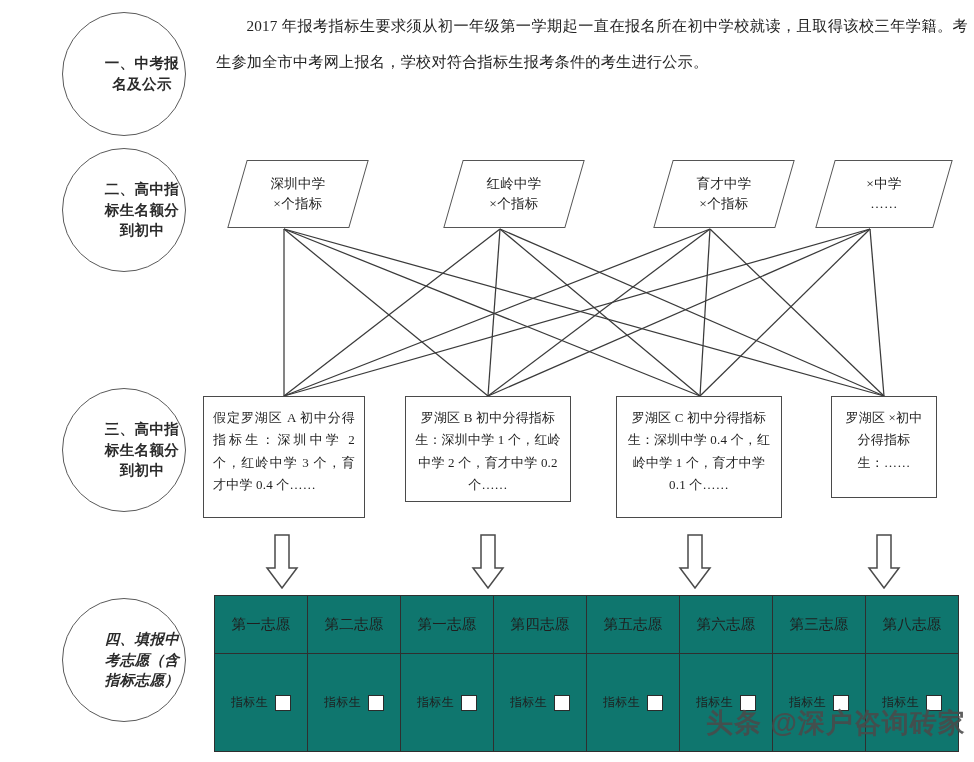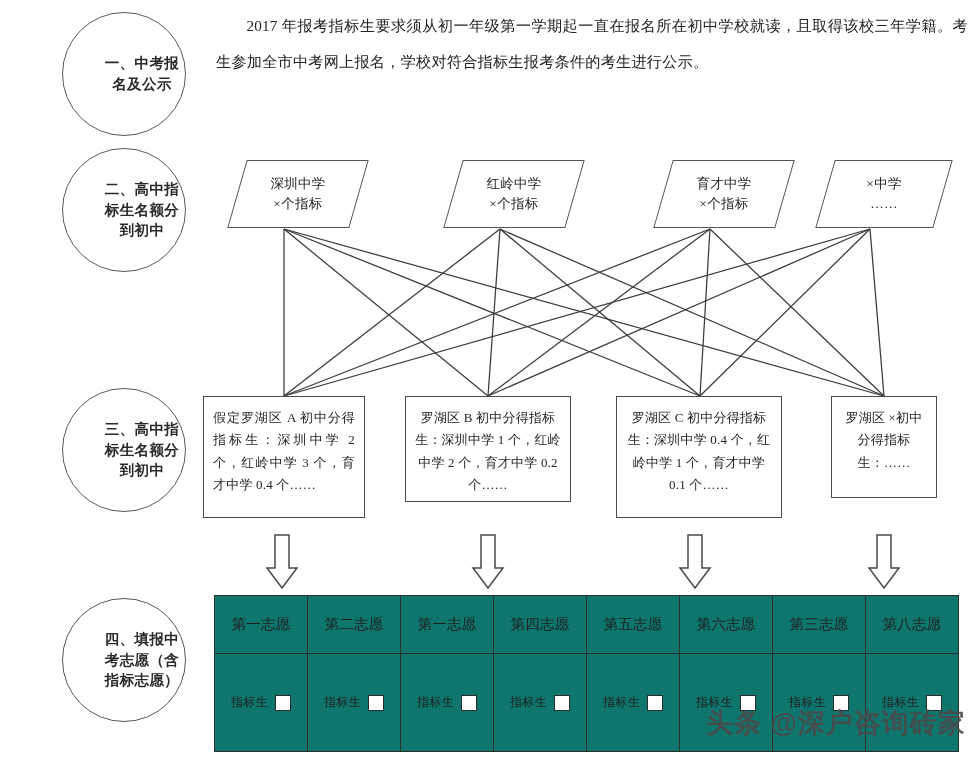--- a/index.html
+++ b/index.html
@@ -175,21 +175,21 @@
   </div>
 
   <div class="stage-circle" style="left:62px; top:148px; width:124px; height:124px;">
     <span class="txt">二、高中指标生名额分到初中</span>
   </div>
 
   <div class="stage-circle" style="left:62px; top:388px; width:124px; height:124px;">
     <span class="txt">三、高中指标生名额分到初中</span>
   </div>
 
-  <div class="stage-circle" style="left:62px; top:598px; width:124px; height:124px;">
+  <div class="stage-circle" style="left:62px; top:598px; width:124px; height:124px;font-style:italic;">
     <span class="txt">四、填报中考志愿（含指标志愿）</span>
   </div>
 
   <div class="para-node" style="left:237px; top:160px; width:122px; height:68px;">
     <div class="inner">
       <span>深圳中学</span>
       <span>×个指标</span>
     </div>
   </div>
 

